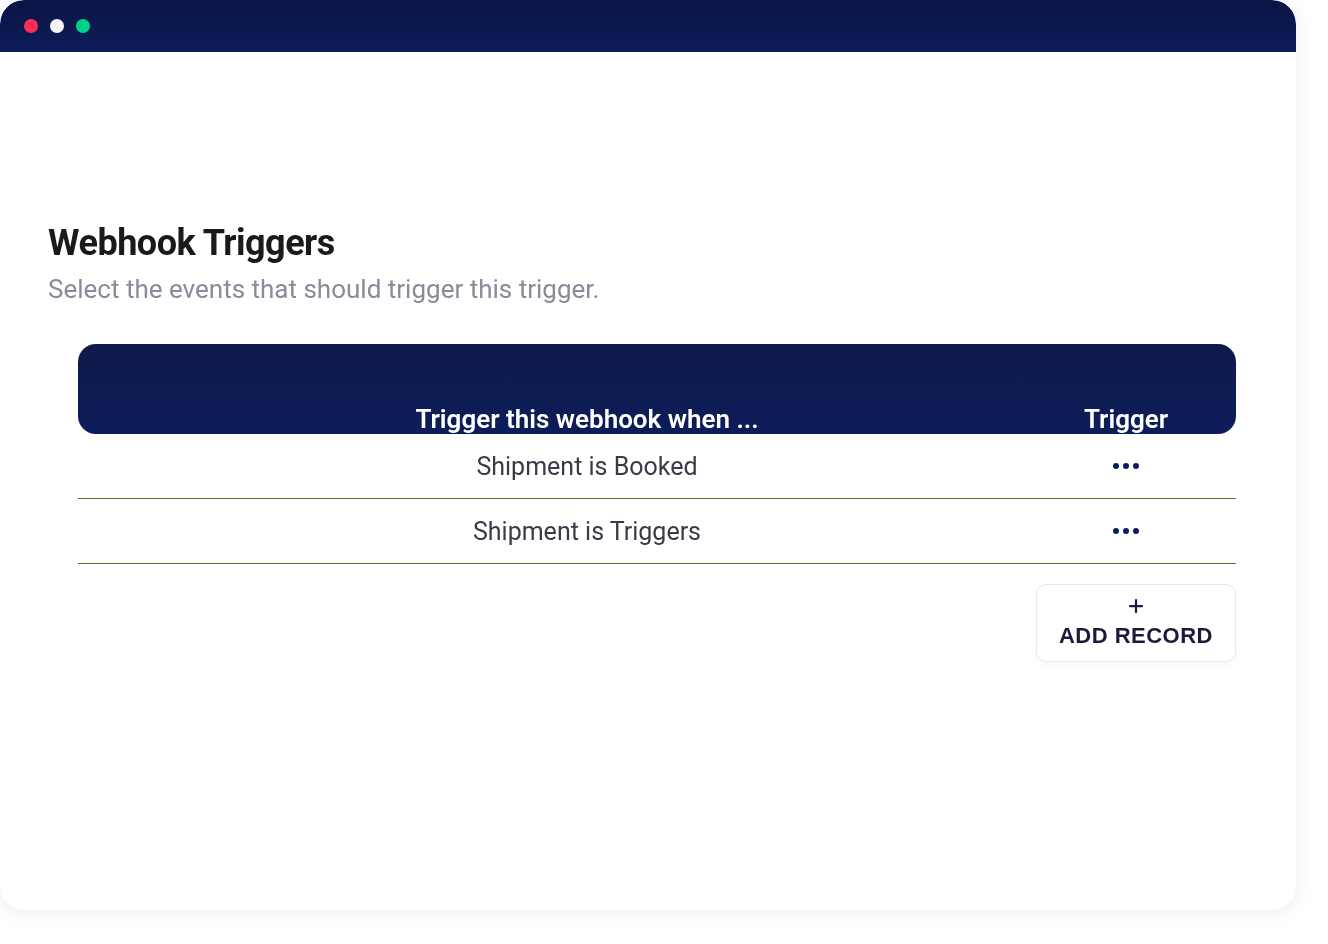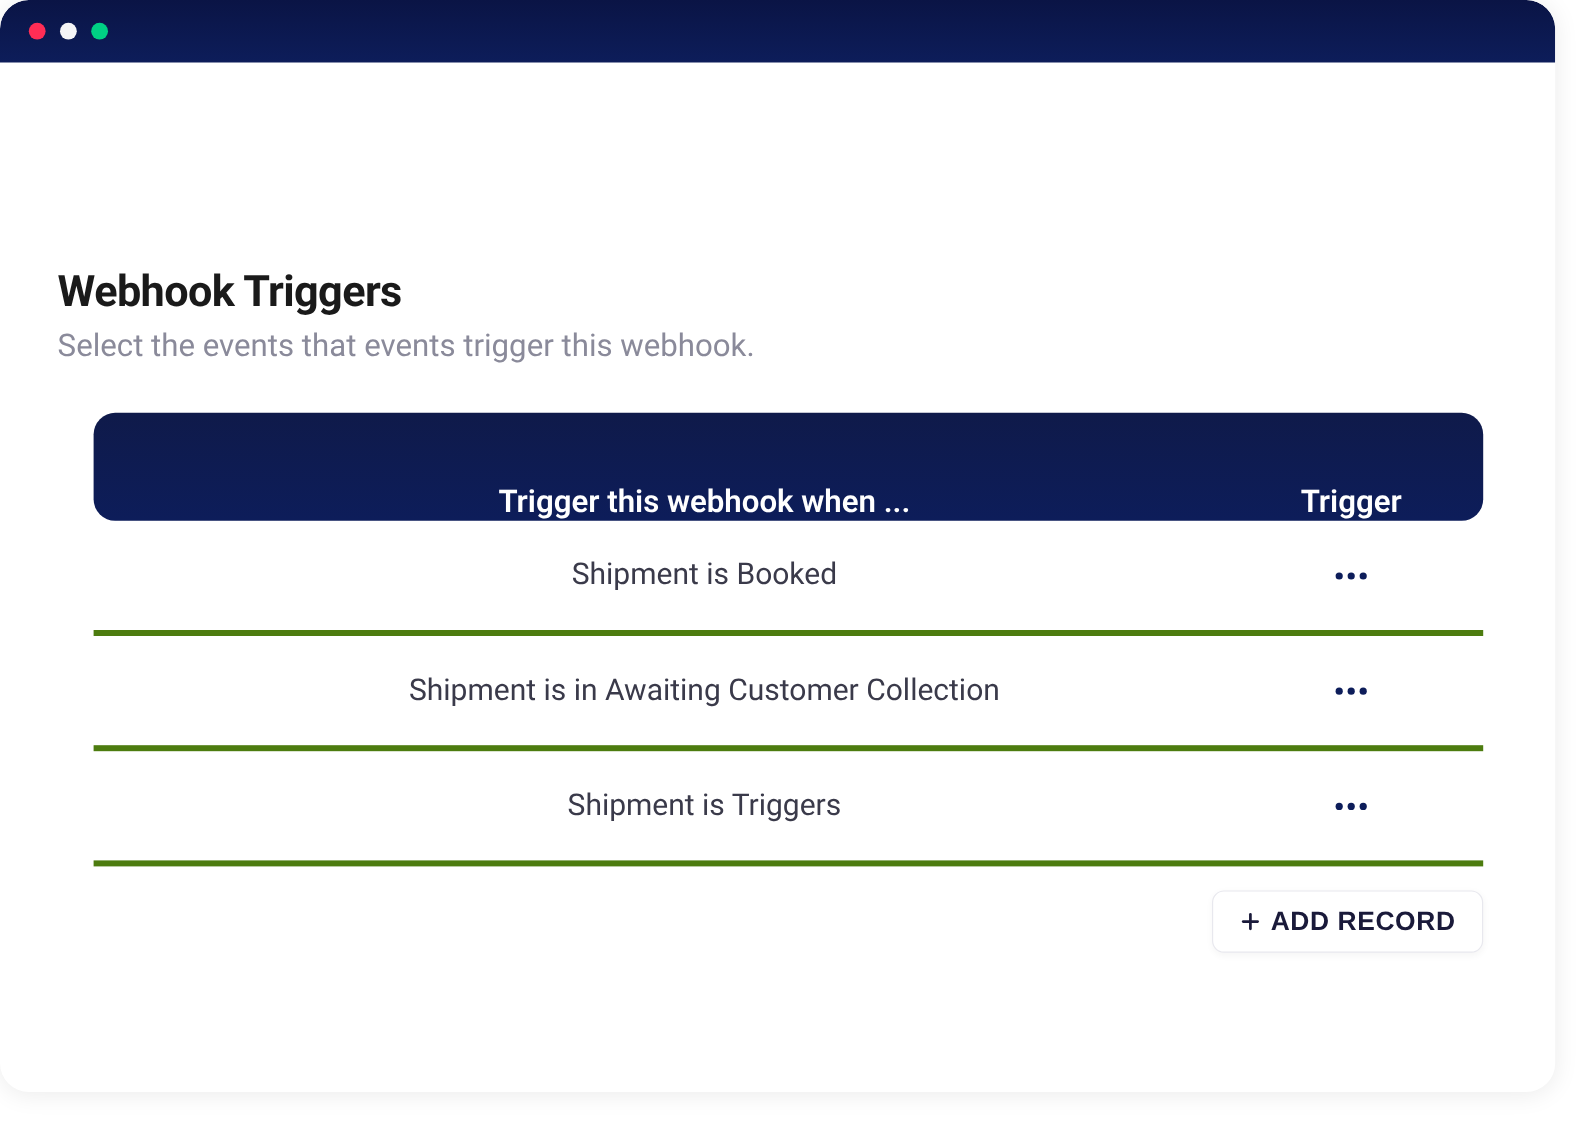--- a/index.html
+++ b/index.html
@@ -92,23 +92,23 @@
       width: 140px;
       text-align: center;
       color: #ffffff;
       font-size: 26px;
       font-weight: 600;
     }
 
     .table-row {
       display: flex;
       align-items: center;
-      height: 96px;
+      height: 65px;
       padding: 0 40px;
-      border-bottom: 5px solid #4d7c0f;
+      border-bottom: 1px solid #4d7c0f;
     }
 
     .td-trigger {
       flex: 1;
       text-align: center;
       color: #3a3a4a;
       font-size: 25px;
       font-weight: 400;
     }
 
@@ -147,68 +147,59 @@
       background: #ffffff;
       border: 1px solid #e8e8ee;
       border-radius: 10px;
       padding: 12px 22px;
       font-size: 22px;
       font-weight: 600;
       color: #1a1a3a;
       cursor: pointer;
       letter-spacing: 0.5px;
       box-shadow: 0 2px 6px rgba(0,0,0,0.04);
+      flex-direction: column;
     }
 
     .plus-icon-svg {
       width: 18px;
       height: 18px;
     }
   </style>
 </head>
 <body>
 
 <div class="window">
   <div class="titlebar">
     <div class="traffic-light traffic-red"></div>
     <div class="traffic-light traffic-white"></div>
     <div class="traffic-light traffic-green"></div>
   </div>
 
   <div class="content">
     <h1 class="page-title">Webhook Triggers</h1>
-    <p class="page-subtitle">Select the events that events trigger this webhook.</p>
+    <p class="page-subtitle">Select the events that should trigger this trigger.</p>
 
     <div class="table-container">
       <div class="table-header">
         <div class="th-trigger">Trigger this webhook when ...</div>
         <div class="th-action">Trigger</div>
       </div>
 
       <div class="table-row">
         <div class="td-trigger">Shipment is Booked</div>
         <div class="td-action">
           <span class="more-icon">
             <span class="more-dot"></span>
               <span class="more-dot"></span>
               <span class="more-dot"></span>
           </span>
         </div>
       </div>
 
-      <div class="table-row">
-        <div class="td-trigger">Shipment is in Awaiting Customer Collection</div>
-        <div class="td-action">
-          <span class="more-icon">
-            <span class="more-dot"></span>
-              <span class="more-dot"></span>
-              <span class="more-dot"></span>
-          </span>
-        </div>
-      </div>
 
       <div class="table-row">
         <div class="td-trigger">Shipment is Triggers</div>
         <div class="td-action">
           <span class="more-icon">
             <span class="more-dot"></span>
               <span class="more-dot"></span>
               <span class="more-dot"></span>
           </span>
         </div>

